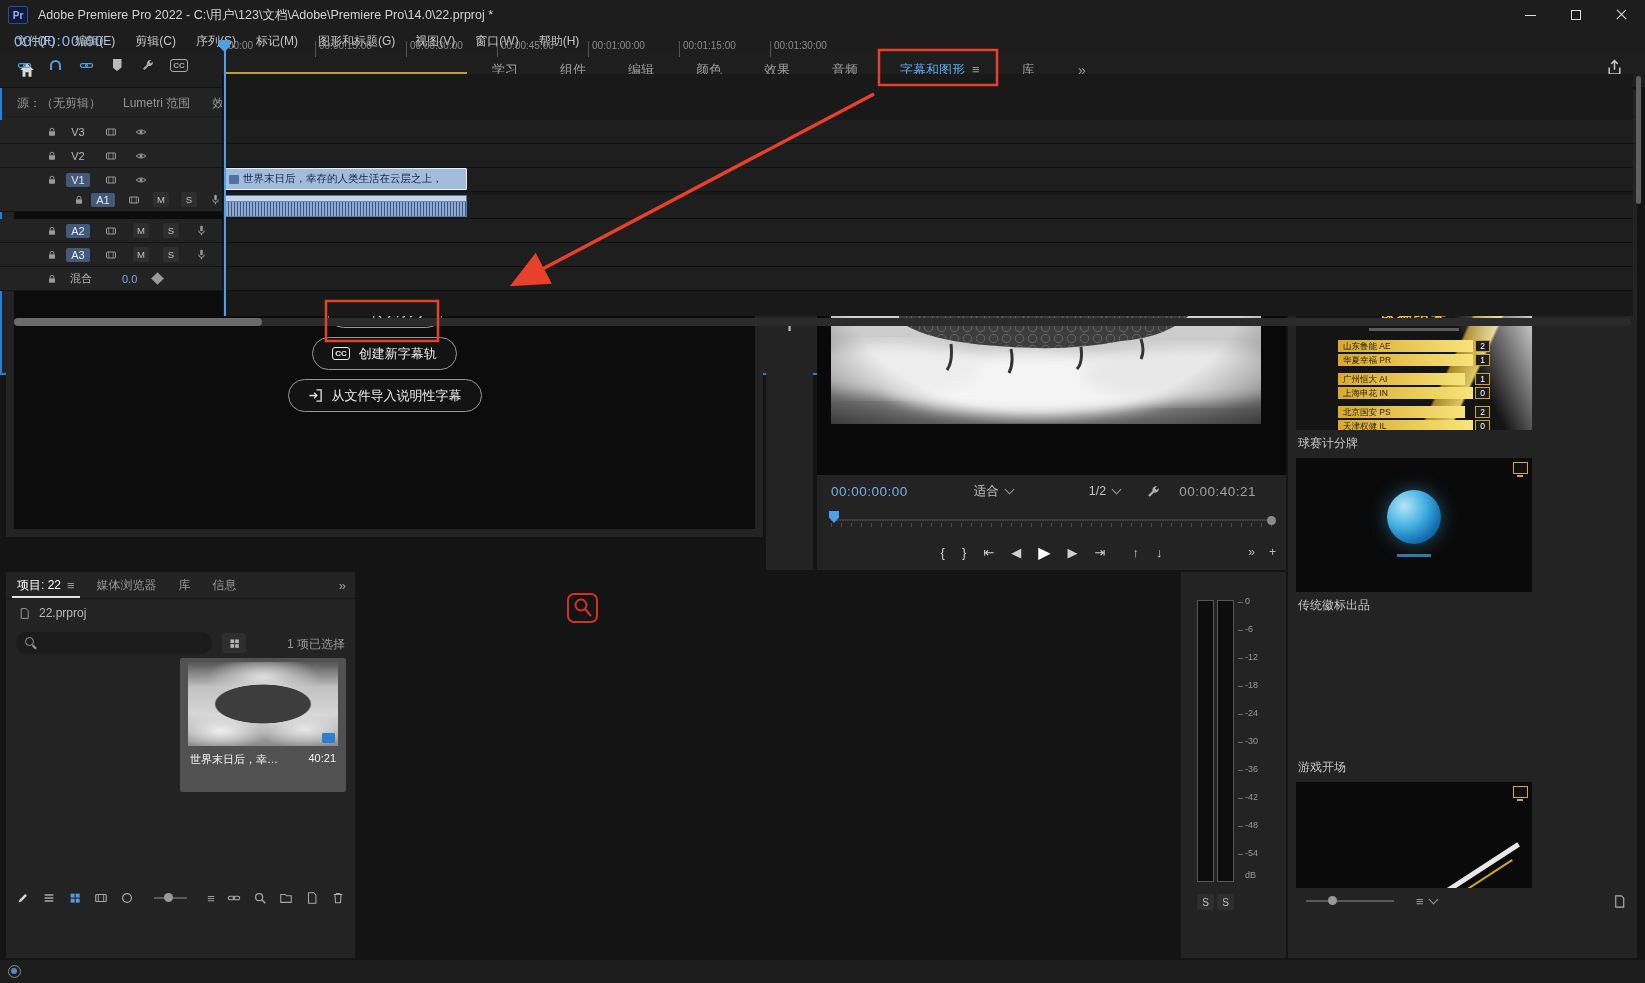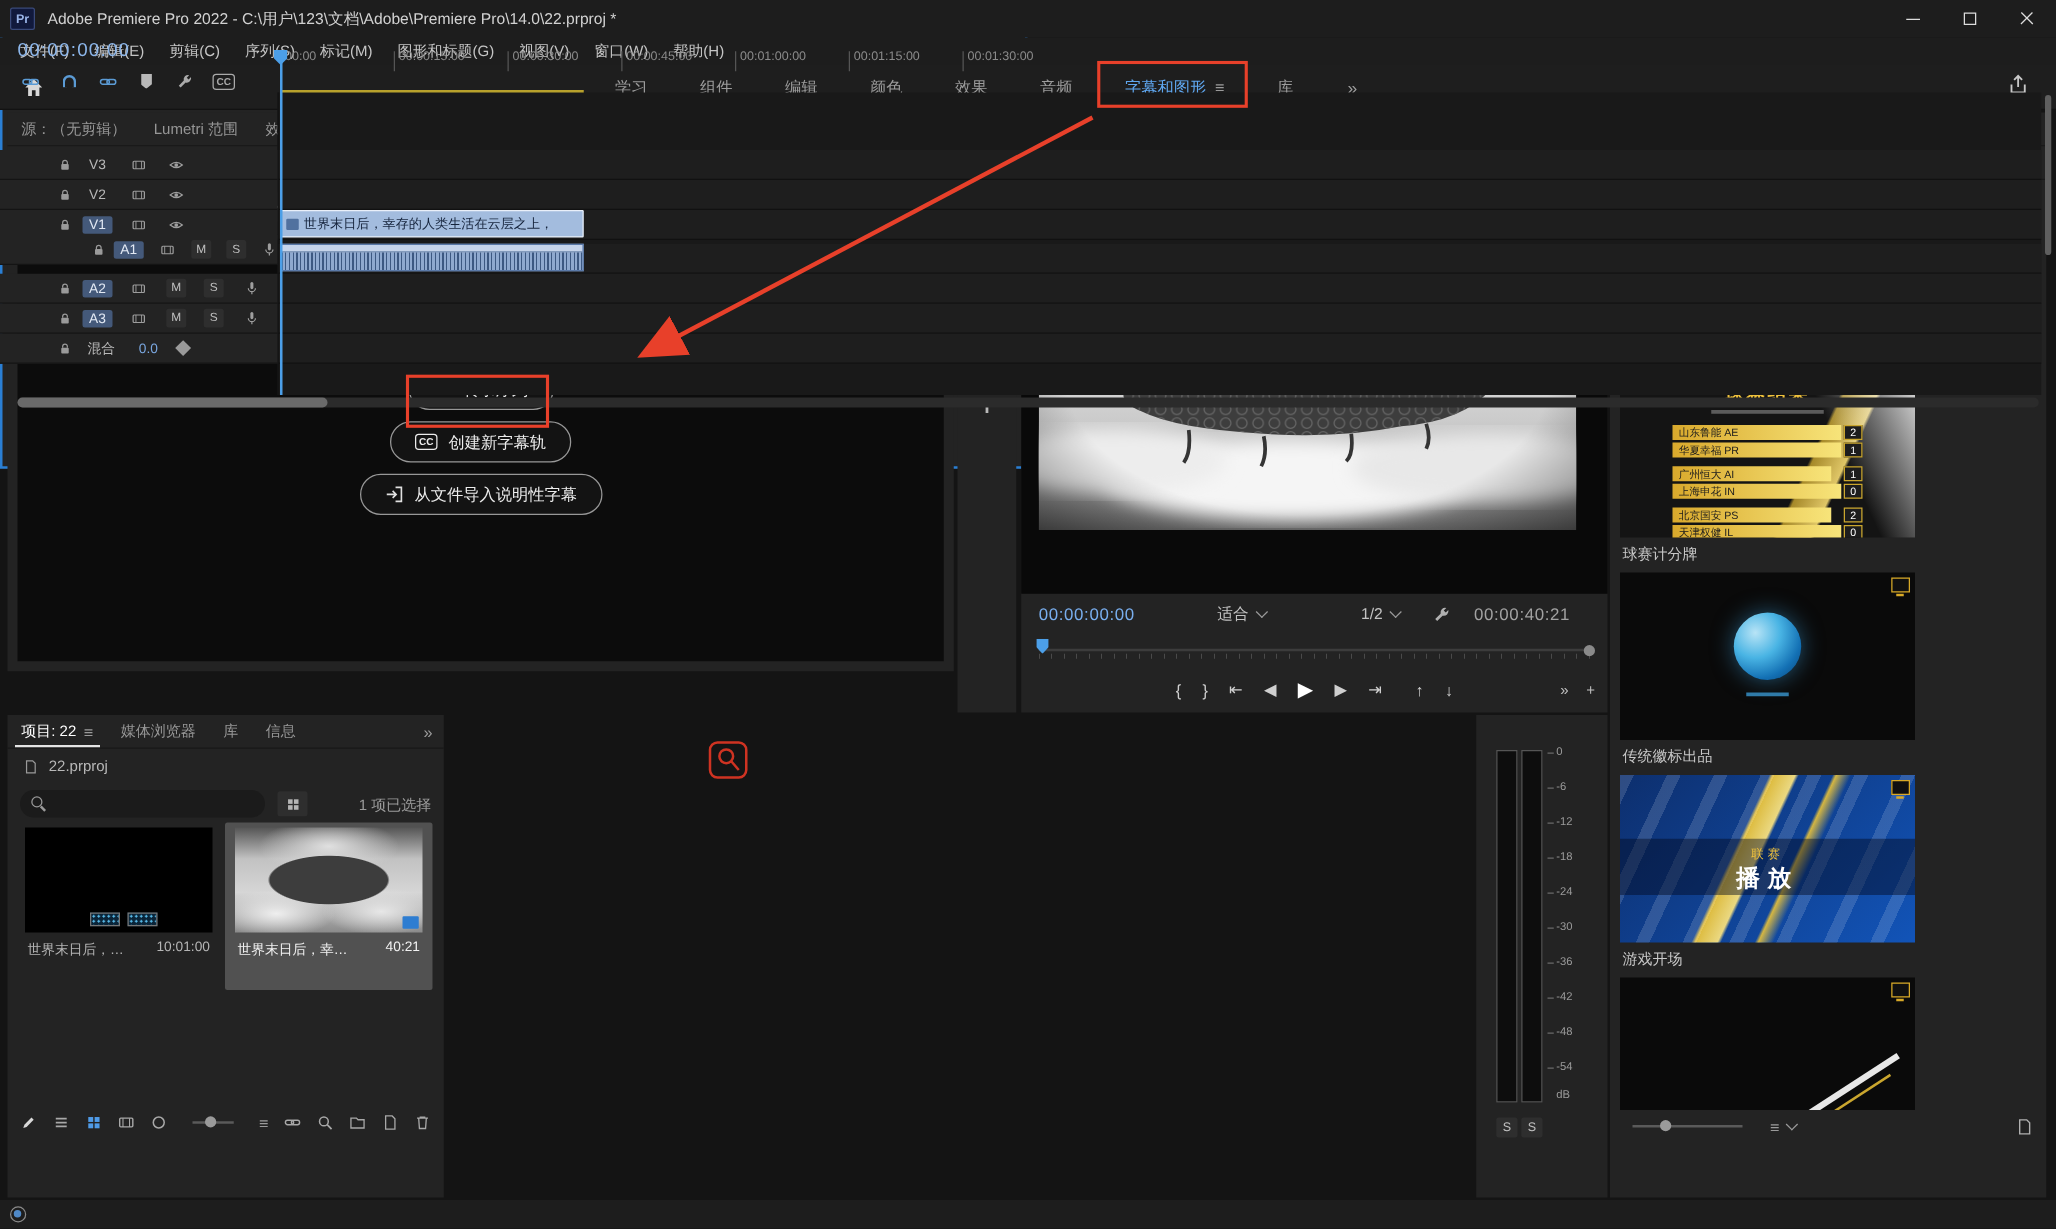--- a/index.html
+++ b/index.html
@@ -611,26 +611,20 @@
     </div>
     <div class="tcard-label" style="top:342px;">球赛计分牌</div>
 
     <div class="tcard-thumb" style="top:368px; height:134px;">
       <span class="t-logo-circle"></span>
       <span class="t-logo-bar"></span>
       <span class="tv-ic"></span>
     </div>
     <div class="tcard-label" style="top:504px;">传统徽标出品</div>
 
-    <div class="tcard-thumb t-game" style="top:530px; height:134px;">
-      <span class="tg-band"></span>
-      <span class="tg-l1">联赛</span>
-      <span class="tg-l2">播放</span>
-      <span class="tv-ic"></span>
-    </div>
     <div class="tcard-label" style="top:666px;">游戏开场</div>
 
     <div class="tcard-thumb t-dark" style="top:692px; height:106px;">
       <span class="tv-ic"></span>
     </div>
 
     <div class="eg-bottom">
       <div class="zslider">
           <span class="zknob"></span>
         </div>
@@ -667,30 +661,20 @@
       <span class="i-mag"></span>
       <input style="">
     </div>
     <div class="pj-btn">
         <svg class="ic" width="13" height="13">
           <use href="#s-grid"></use>
         </svg>
       </div>
     <span class="sel-info">1 项已选择</span>
 
-    <div class="pcard" style="left:10px; width:158px;">
-      <div class="pthumb">
-        <span class="seg-disp" style="left:52px;"></span>
-        <span class="seg-disp" style="left:82px;"></span>
-      </div>
-      <div class="pmeta">
-        <span>世界末日后，…</span>
-        <span>10:01:00</span>
-      </div>
-    </div>
     <div class="pcard sel" style="left:174px; width:166px;text-decoration:underline;">
       <div class="pthumb cloudscene" style="left:8px;">
         <span class="seq-badge"></span>
       </div>
       <div class="pmeta" style="left:10px; right:10px;">
         <span>世界末日后，幸…</span>
         <span>40:21</span>
       </div>
     </div>
 
@@ -923,21 +907,21 @@
           </svg>
         </span>
     </div>
     <div class="trow" style="top:267px;">
       <span class="tlock">
           <svg class="ic" width="12" height="12">
             <use href="#s-lock"></use>
           </svg>
         </span>
       <span class="tbadge">混合</span>
-      <span style="margin-left:15px; color:#7aa7e0; font-size:11px;">0.0</span>
+      <span style="margin-left:26px; color:#7aa7e0; font-size:11px;">0.0</span>
       <span class="kf-nav"></span>
     </div>
 
     <div class="lane" style="top:120px;"></div>
     <div class="lane" style="top:144px;"></div>
     <div class="lane" style="top:168px;"></div>
     <div class="lane" style="top:195px;"></div>
     <div class="lane" style="top:219px;"></div>
     <div class="lane" style="top:243px;"></div>
     <div class="lane" style="top:267px;"></div>

